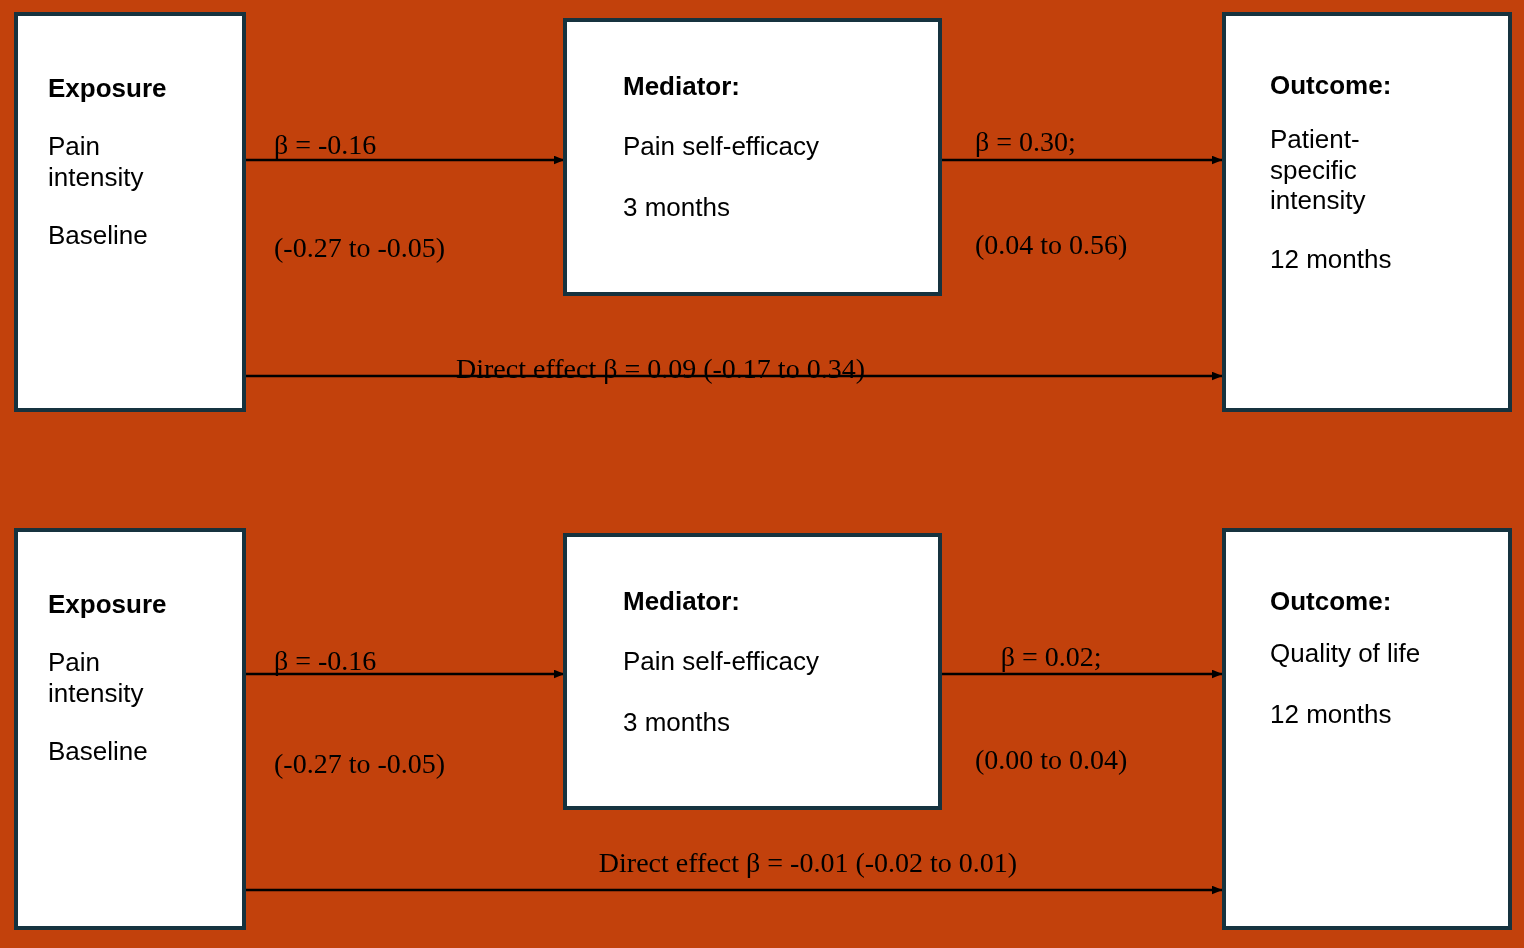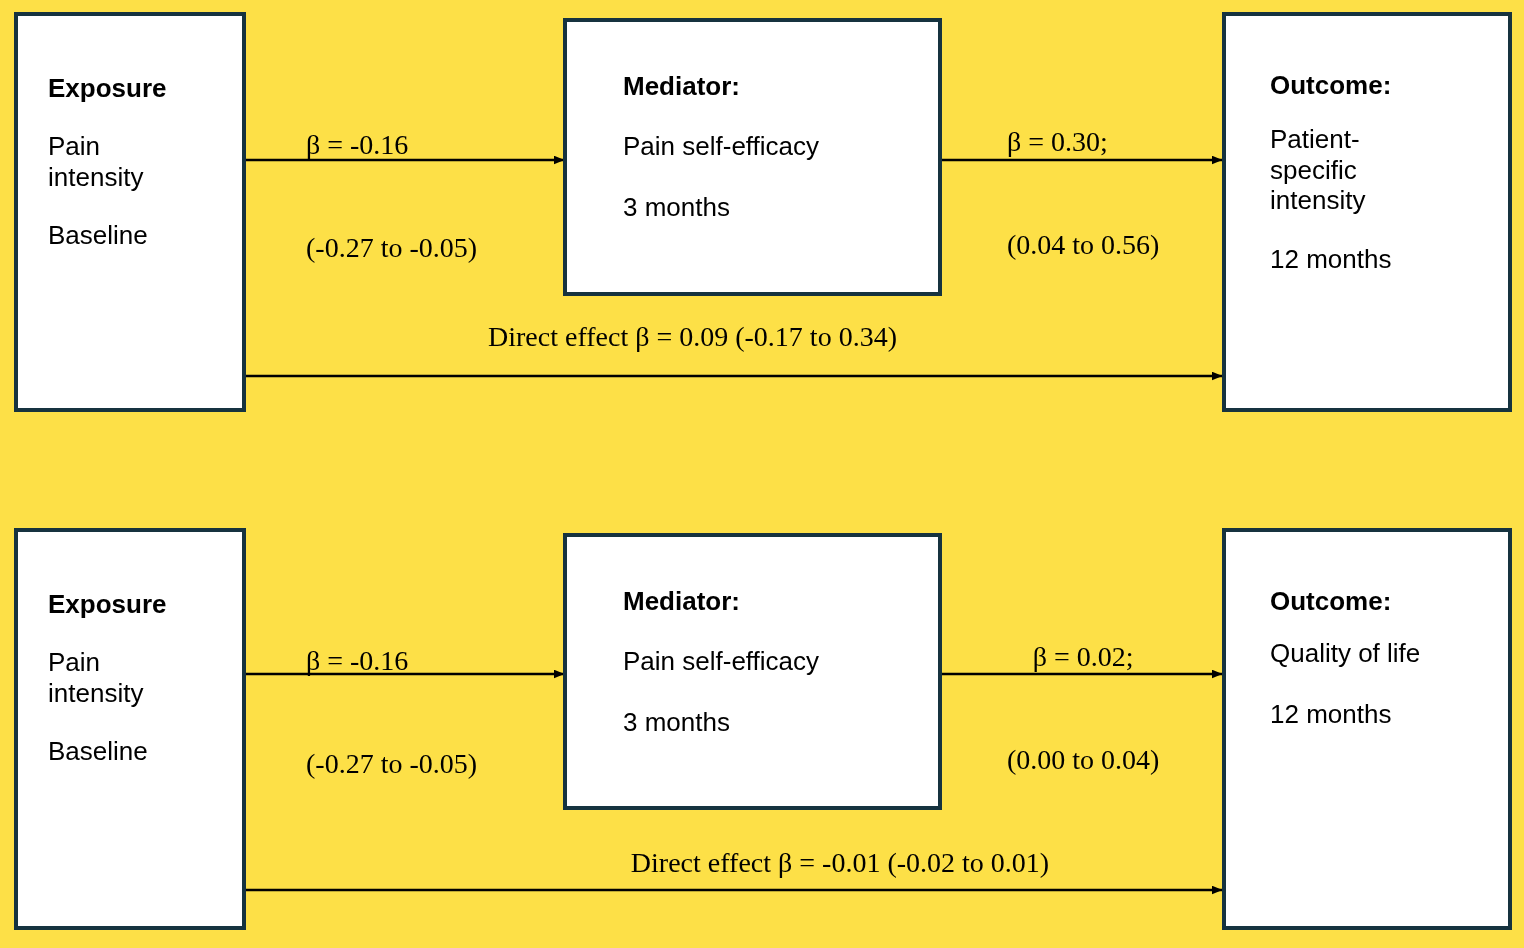--- a/index.html
+++ b/index.html
@@ -4,21 +4,21 @@
 <style>
   html, body {
     margin: 0;
     padding: 0;
     background: #ffffff;
   }
   #canvas {
     position: relative;
     width: 1524px;
     height: 948px;
-    background: #fde047;
+    background: #c2410c;
     overflow: hidden;
     font-family: "Liberation Sans", sans-serif;
   }
 
   
   .node-box {
     position: absolute;
     box-sizing: border-box;
     background: #ffffff;
     border: 4px solid #16333f;
@@ -49,21 +49,20 @@
   }
 
   
   .edge-label {
     position: absolute;
     font-family: "Liberation Serif", serif;
     font-size: 28px;
     color: #000000;
     line-height: 1.22;
     white-space: pre;
-    margin-left: 32px;
   }
   .edge-label.centered {
     text-align: center;
   }
 
   
   svg.arrows {
     position: absolute;
     left: 0;
     top: 0;
@@ -127,21 +126,21 @@
   <div class="edge-label" style="left:274px; top:60px;">
     <div>β = -0.16</div>
     <div>(-0.27 to -0.05)</div>
   </div>
 
   <div class="edge-label" style="left:975px; top:57px;">
     <div>β = 0.30;</div>
     <div>(0.04 to 0.56)</div>
   </div>
 
-  <div class="edge-label centered" style="left:246px; top:320px; width:829px;">Direct effect β = 0.09 (-0.17 to 0.34)</div>
+  <div class="edge-label centered" style="left:246px; top:352px; width:829px;">Direct effect β = 0.09 (-0.17 to 0.34)</div>
 
   <div class="node-box" style="left:14px; top:528px; width:232px; height:402px;">
     <div class="box-inner" style="top:58px;">
       <div class="box-title">Exposure</div>
       <div class="box-line" style="margin-top:28px;">Pain</div>
       <div class="box-line">intensity</div>
       <div class="box-line" style="margin-top:28px;">Baseline</div>
     </div>
   </div>
 

